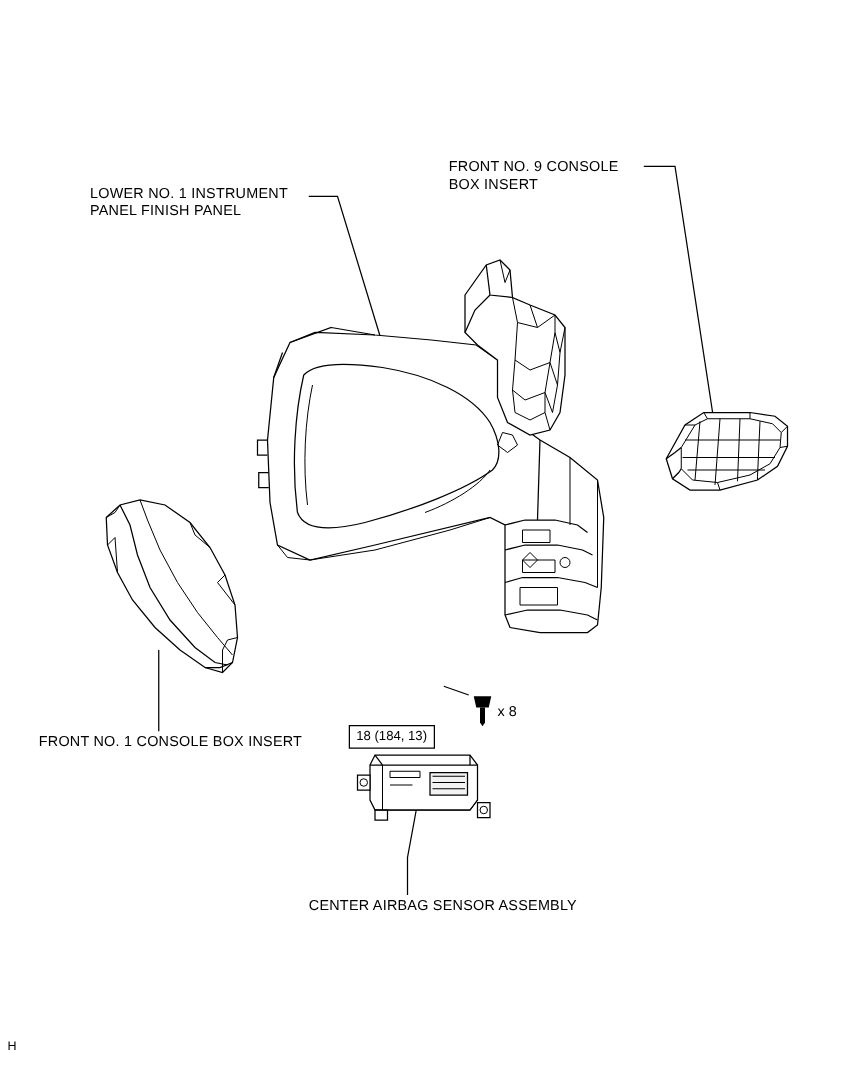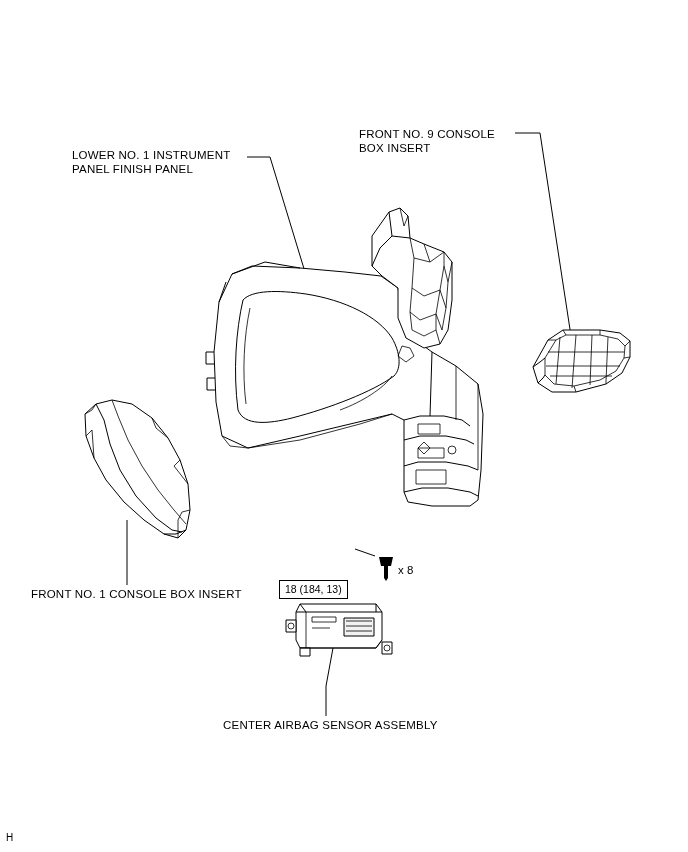--- a/index.html
+++ b/index.html
@@ -250,21 +250,21 @@
   </svg>
 
   <div class="label" style="left:72px; top:148px; width:200px;">LOWER NO. 1 INSTRUMENT
 PANEL FINISH PANEL</div>
 
   <div class="label" style="left:359px; top:127px; width:170px;">FRONT NO. 9 CONSOLE
 BOX INSERT</div>
 
   <div class="label" style="left:31px; top:587px; width:260px;">FRONT NO. 1 CONSOLE BOX INSERT</div>
 
-  <div class="label" style="left:223px; top:718px; width:300px;">CENTER AIRBAG SENSOR ASSEMBLY</div>
+  <div class="label" style="left:247px; top:718px; width:300px;">CENTER AIRBAG SENSOR ASSEMBLY</div>
 
   <div class="torque-box" style="left:279px; top:564px;margin-top:16px;">18 (184, 13)</div>
 
   <div class="qty" style="left:398px; top:563px;">x 8</div>
 
   <div class="corner-mark" style="left:6px; top:832px;">H</div>
 
 </div>
 
 </body></html>

